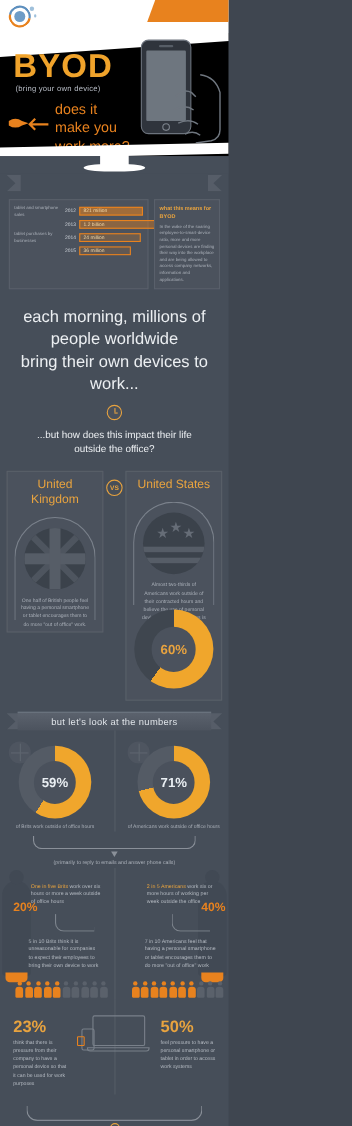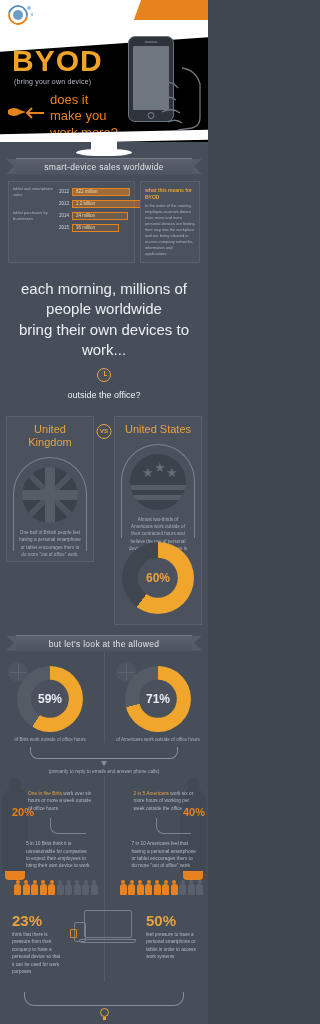--- a/index.html
+++ b/index.html
@@ -718,23 +718,20 @@
   </div>
 
   <div class="pedestal">
     <div class="stand"></div>
       <div class="foot"></div>
   </div>
 
   <div class="ribbon">
     <div class="tail-l"></div>
       <div class="tail-r"></div>
-    <div class="band">
-        <span>smart-device sales worldwide</span>
-      </div>
   </div>
 
   <div class="sales-wrap">
     <div class="sales-card">
       <div class="sales-row r1">
         <div class="lbl">tablet and smartphone sales</div>
         <div class="yr">2012</div>
         <div class="bar">821 million</div>
       </div>
       <div class="sales-row r2">
@@ -756,20 +753,21 @@
     <div class="sales-note">
       <h4>what this means for BYOD</h4>
       <p>In the wake of the soaring employee-to-smart-device ratio, more and more personal devices are finding their way into the workplace and are being allowed to access company networks, information and applications.</p>
     </div>
   </div>
 
   <div class="intro">
     <div class="big">each morning, millions of people worldwide</div>
     <div class="big">bring their own devices to work...</div>
     <div class="clock"></div>
+    <div class="q">...but how does this impact their life</div>
     <div class="q">outside the office?</div>
   </div>
 
   <div class="compare">
     <div class="vs-badge">VS</div>
 
     <div class="col">
       <div class="panel">
         <div class="country-name">United Kingdom</div>
         <div class="arch">
@@ -804,21 +802,21 @@
         </div>
       </div>
     </div>
   </div>
 
   <div class="numbers">
     <div class="ribbon">
       <div class="tail-l"></div>
         <div class="tail-r"></div>
       <div class="band">
-          <span>but let's look at the allowed</span>
+          <span>but let's look at the numbers</span>
         </div>
     </div>
 
     <div class="num-grid">
       <div class="num-col">
         <div class="sphere"></div>
         <div class="donut2-wrap">
           <div class="donut2" id="donut-n1" style="width: 100%; height: 100%; border-radius: 50%; position: relative; background: conic-gradient(rgb(240, 166, 44) 0deg, rgb(240, 166, 44) 212.4deg, rgb(84, 91, 101) 212.4deg, rgb(84, 91, 101) 360deg);">
             <div class="hole">59%</div>
           </div>

